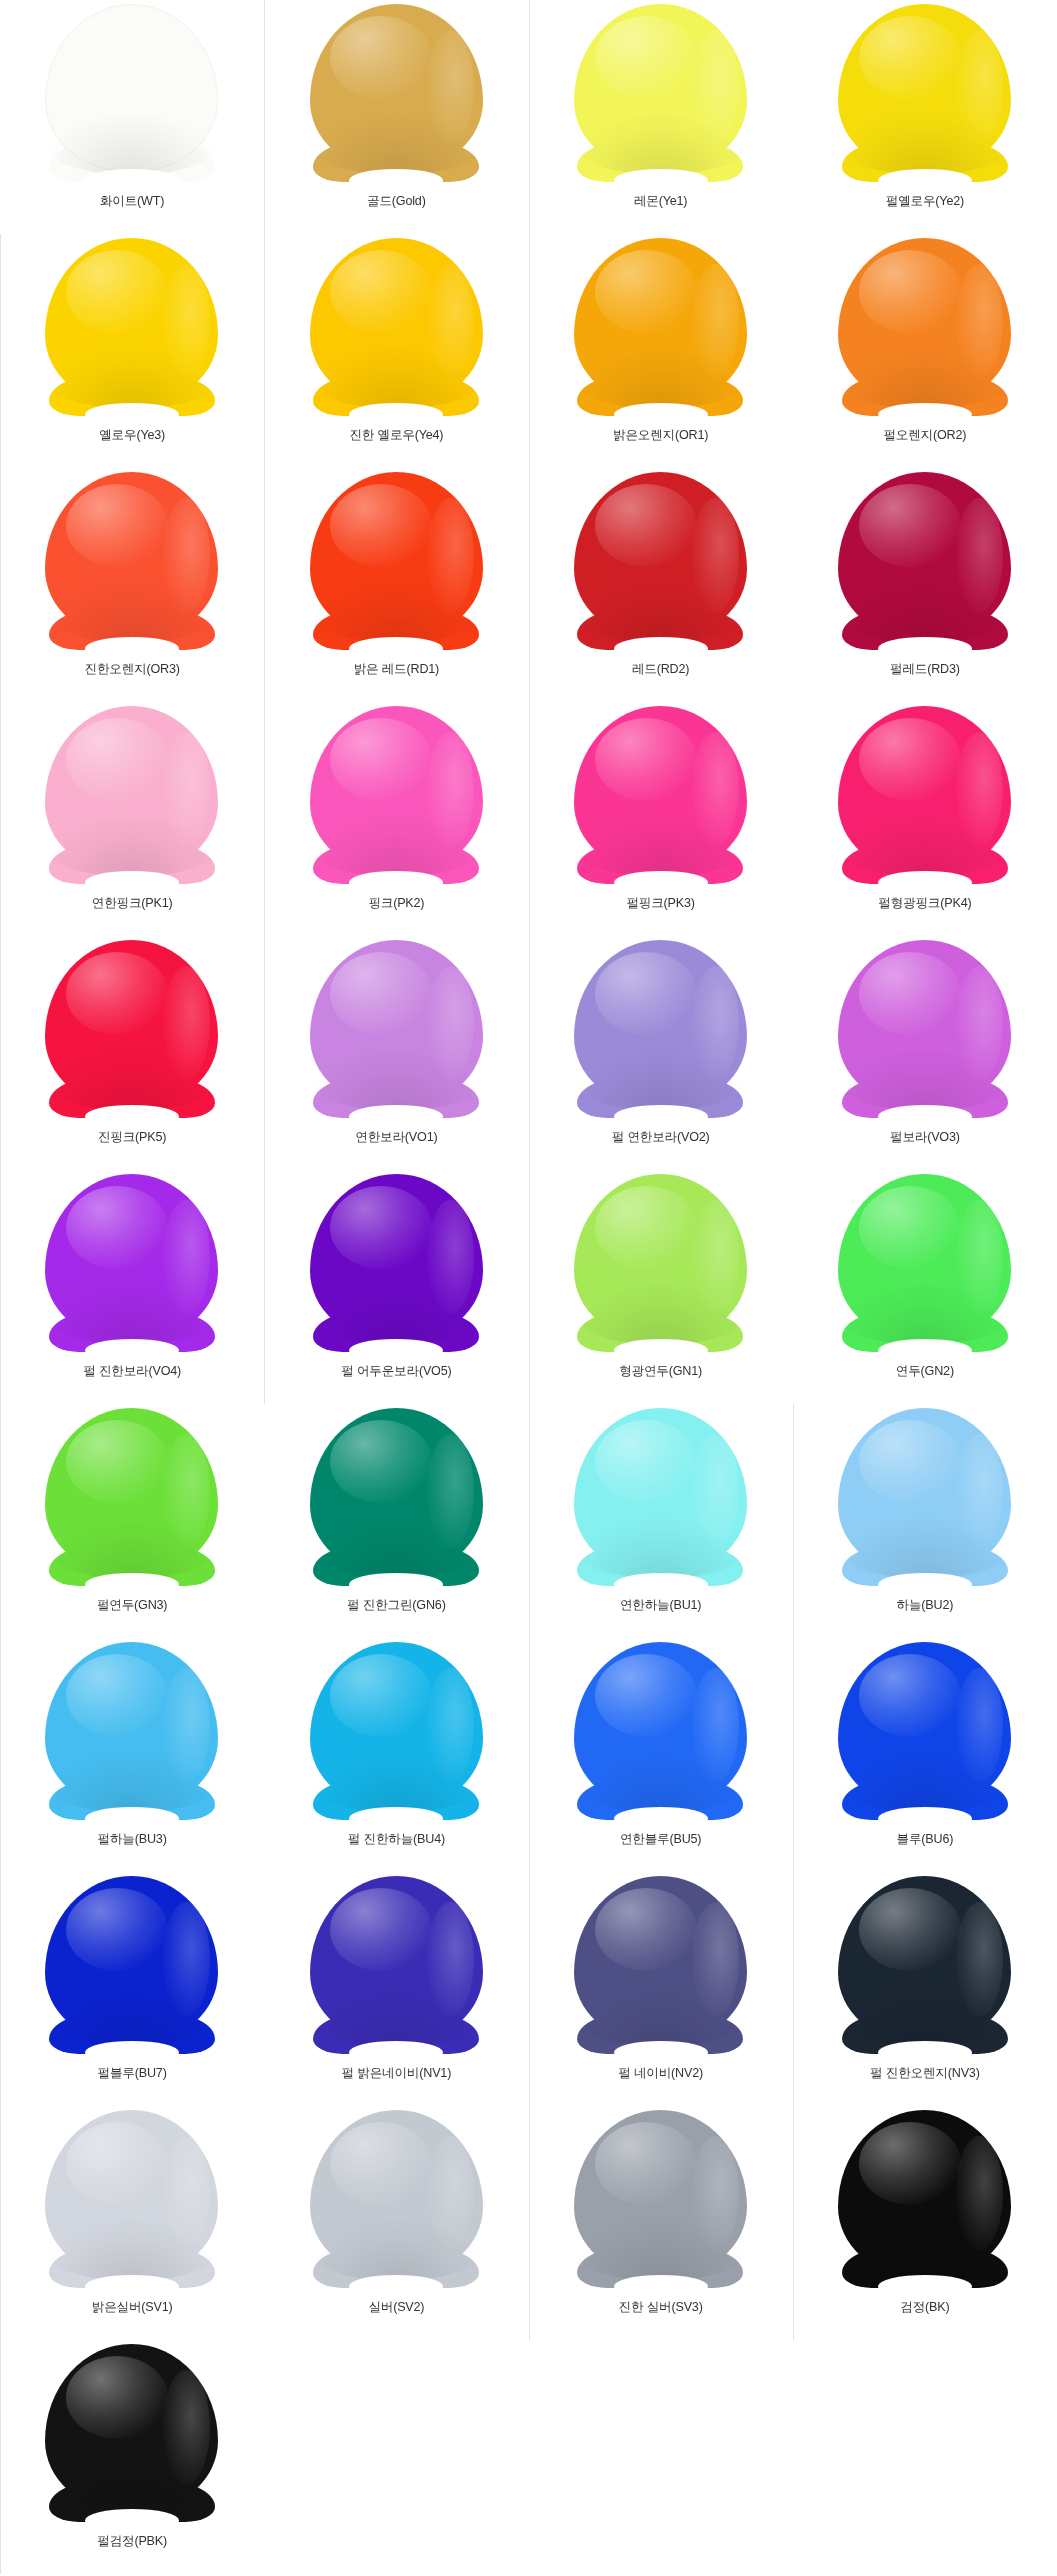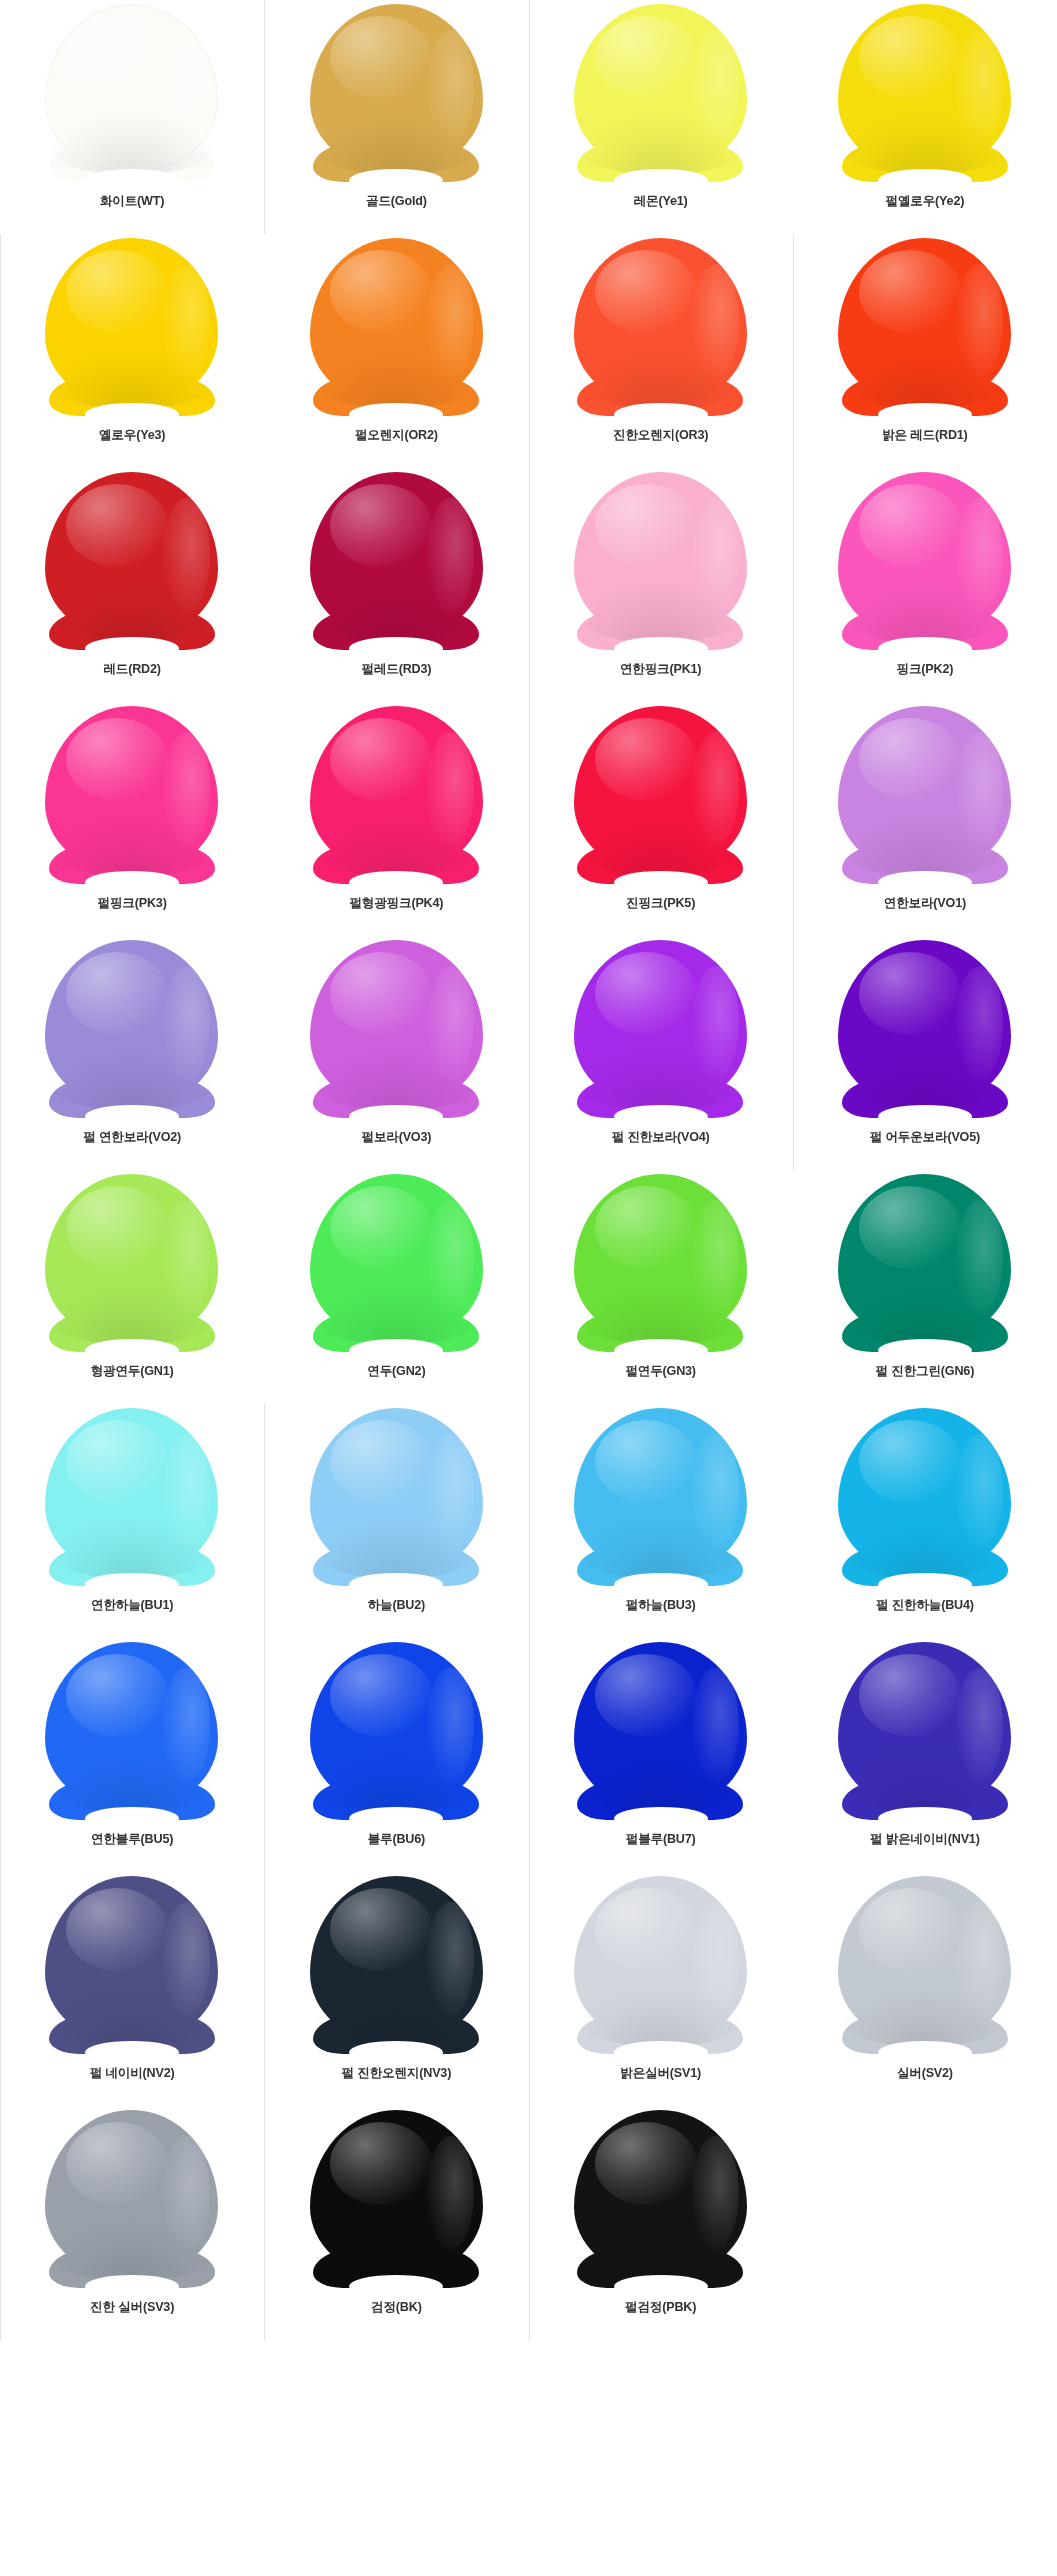--- a/index.html
+++ b/index.html
@@ -116,21 +116,20 @@
     box-shadow: inset 0 0 0 0.9px rgba(0,0,0,0.045);
   }
   .label {
     margin-top: 12px;
     font-size: 12.6px;
     line-height: 1.2;
     color: #333333;
     text-align: center;
     letter-spacing: -0.2px;
     white-space: nowrap;
-    font-weight: bold;
   }
 </style>
 </head>
 <body>
 
 <div id="grid">
     <div class="cell col0">
       <div class="cap-wrap" style="--c: #fbfbf8;">
         <div class="brim"></div>
         <div class="cap cap-light"></div>
@@ -178,20 +177,42 @@
       <div class="cap-wrap" style="--c: #fbd400;">
         <div class="brim"></div>
         <div class="cap"></div>
         <div class="shade"></div>
         <div class="gloss"></div>
         <div class="gloss2"></div>
         <div class="notch"></div>
       </div>
       <div class="label">옐로우(Ye3)</div>
     </div>
+    <div class="cell col2">
+      <div class="cap-wrap" style="--c: #fcc800;">
+        <div class="brim"></div>
+        <div class="cap"></div>
+        <div class="shade"></div>
+        <div class="gloss"></div>
+        <div class="gloss2"></div>
+        <div class="notch"></div>
+      </div>
+      <div class="label">진한 옐로우(Ye4)</div>
+    </div>
+    <div class="cell col3">
+      <div class="cap-wrap" style="--c: #f5a70a;">
+        <div class="brim"></div>
+        <div class="cap"></div>
+        <div class="shade"></div>
+        <div class="gloss"></div>
+        <div class="gloss2"></div>
+        <div class="notch"></div>
+      </div>
+      <div class="label">밝은오렌지(OR1)</div>
+    </div>
     <div class="cell col0">
       <div class="cap-wrap" style="--c: #f58220;">
         <div class="brim"></div>
         <div class="cap"></div>
         <div class="shade"></div>
         <div class="gloss"></div>
         <div class="gloss2"></div>
         <div class="notch"></div>
       </div>
       <div class="label">펄오렌지(OR2)</div>

